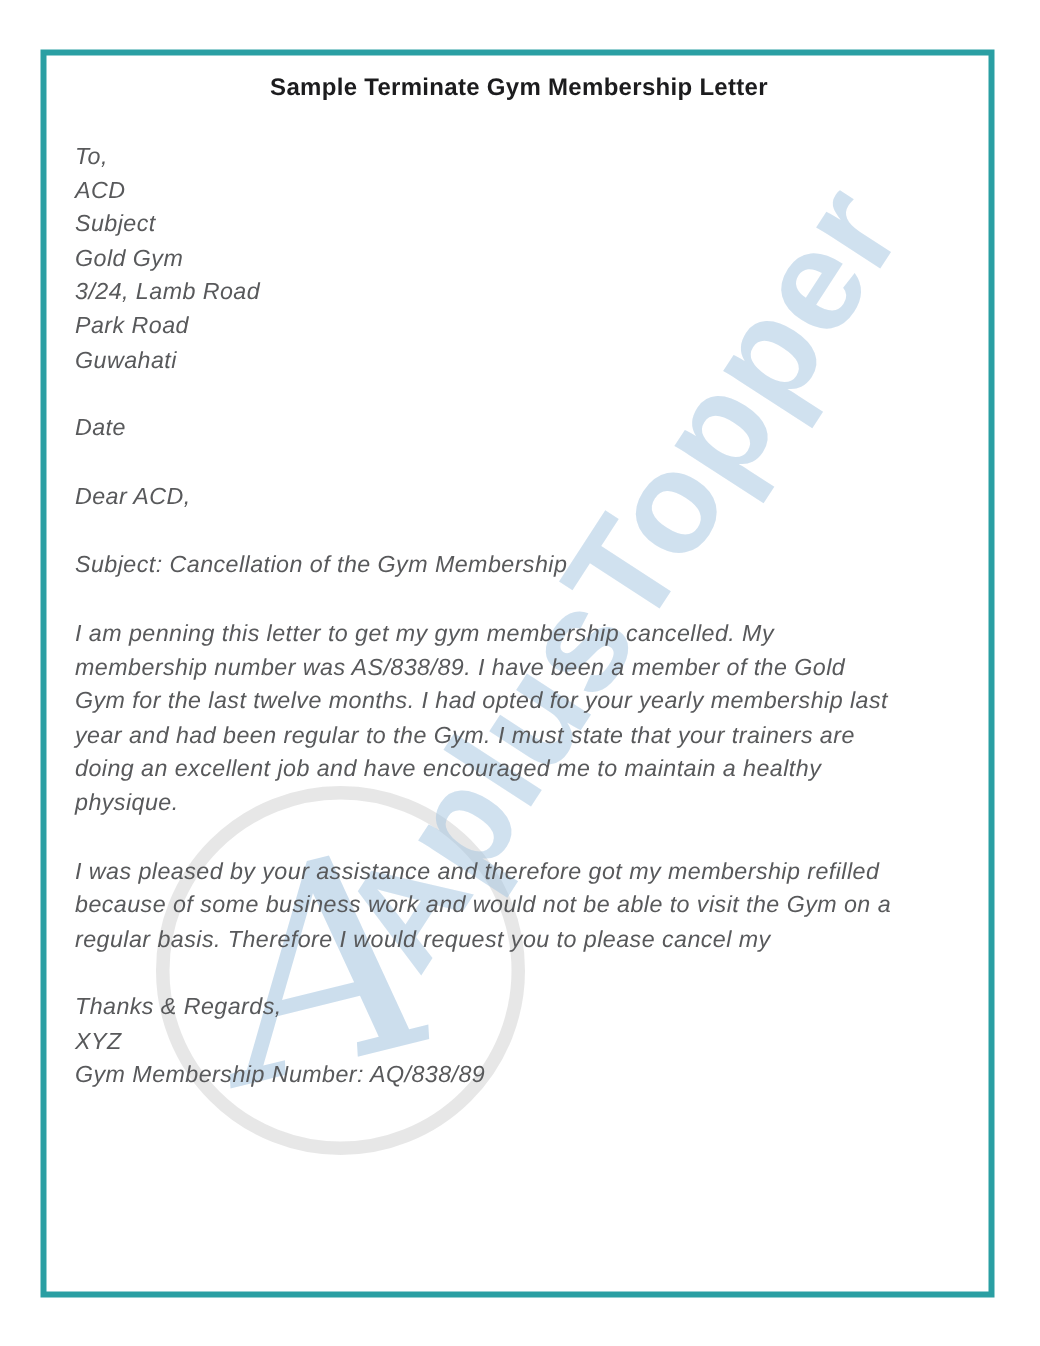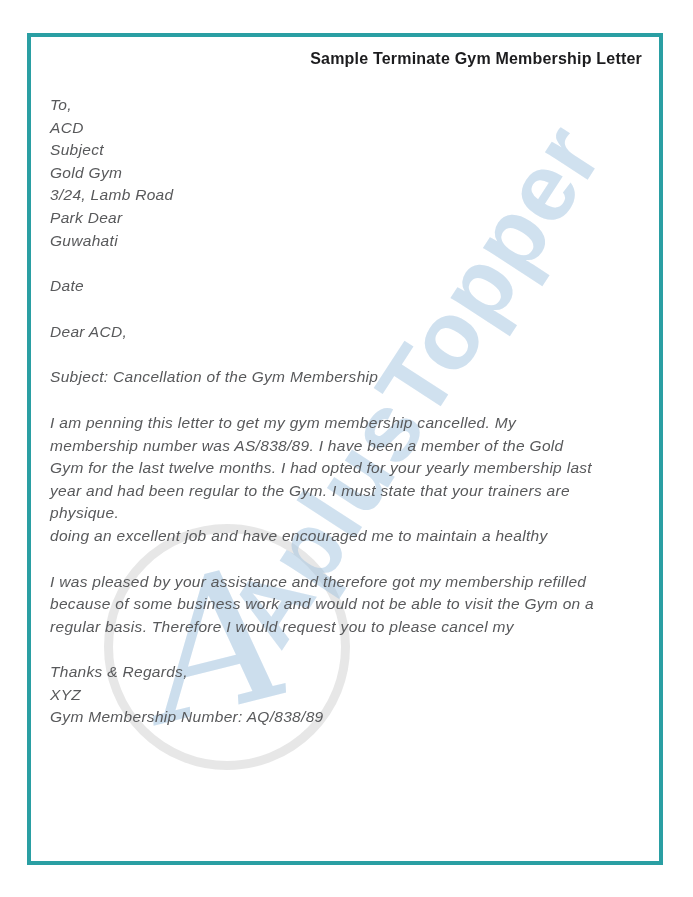--- a/index.html
+++ b/index.html
@@ -61,21 +61,21 @@
     left: 50px;
     top: 49px;
     width: 592px;
     color: var(--body-text, #58595b);
     font-size: 15.5px;
     line-height: 22.6px;
     letter-spacing: 0.3px;
   }
   .title {
     margin: 0 0 25px 0;
-    text-align: right;
+    text-align: center;
     font-size: 16px;
     font-weight: 700;
     line-height: 20px;
     letter-spacing: 0.2px;
     color: var(--title-text, #1c1c1e);
   }
   .block { margin: 0 0 23px 0; font-style: italic; }
   .block:last-child { margin-bottom: 16px; }
 </style>
 </head>
@@ -94,37 +94,37 @@
   <div class="content">
 
     <h1 class="title">Sample Terminate Gym Membership Letter</h1>
 
     <div class="block">
       <div>To,</div>
       <div>ACD</div>
       <div>Subject</div>
       <div>Gold Gym</div>
       <div>3/24, Lamb Road</div>
-      <div>Park Dear</div>
+      <div>Park Road</div>
       <div>Guwahati</div>
     </div>
 
     <div class="block">Date</div>
 
     <div class="block">Dear ACD,</div>
 
     <div class="block">Subject: Cancellation of the Gym Membership</div>
 
     <div class="block">
       <div>I am penning this letter to get my gym membership cancelled. My</div>
       <div>membership number was AS/838/89. I have been a member of the Gold</div>
       <div>Gym for the last twelve months. I had opted for your yearly membership last</div>
       <div>year and had been regular to the Gym. I must state that your trainers are</div>
+      <div>doing an excellent job and have encouraged me to maintain a healthy</div>
       <div>physique.</div>
-      <div>doing an excellent job and have encouraged me to maintain a healthy</div>
     </div>
 
     <div class="block">
       <div>I was pleased by your assistance and therefore got my membership refilled</div>
       <div>because of some business work and would not be able to visit the Gym on a</div>
       <div>regular basis. Therefore I would request you to please cancel my</div>
     </div>
 
     <div class="block">
       <div>Thanks &amp; Regards,</div>

